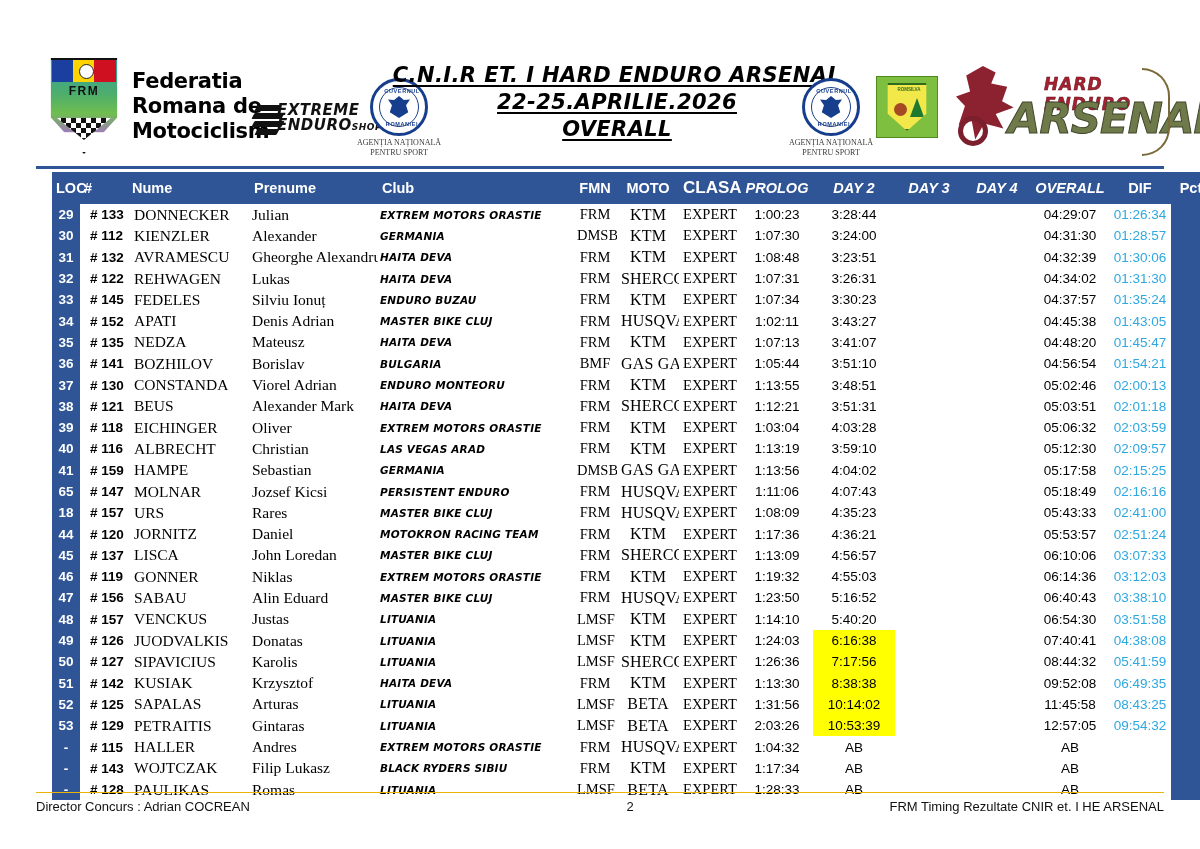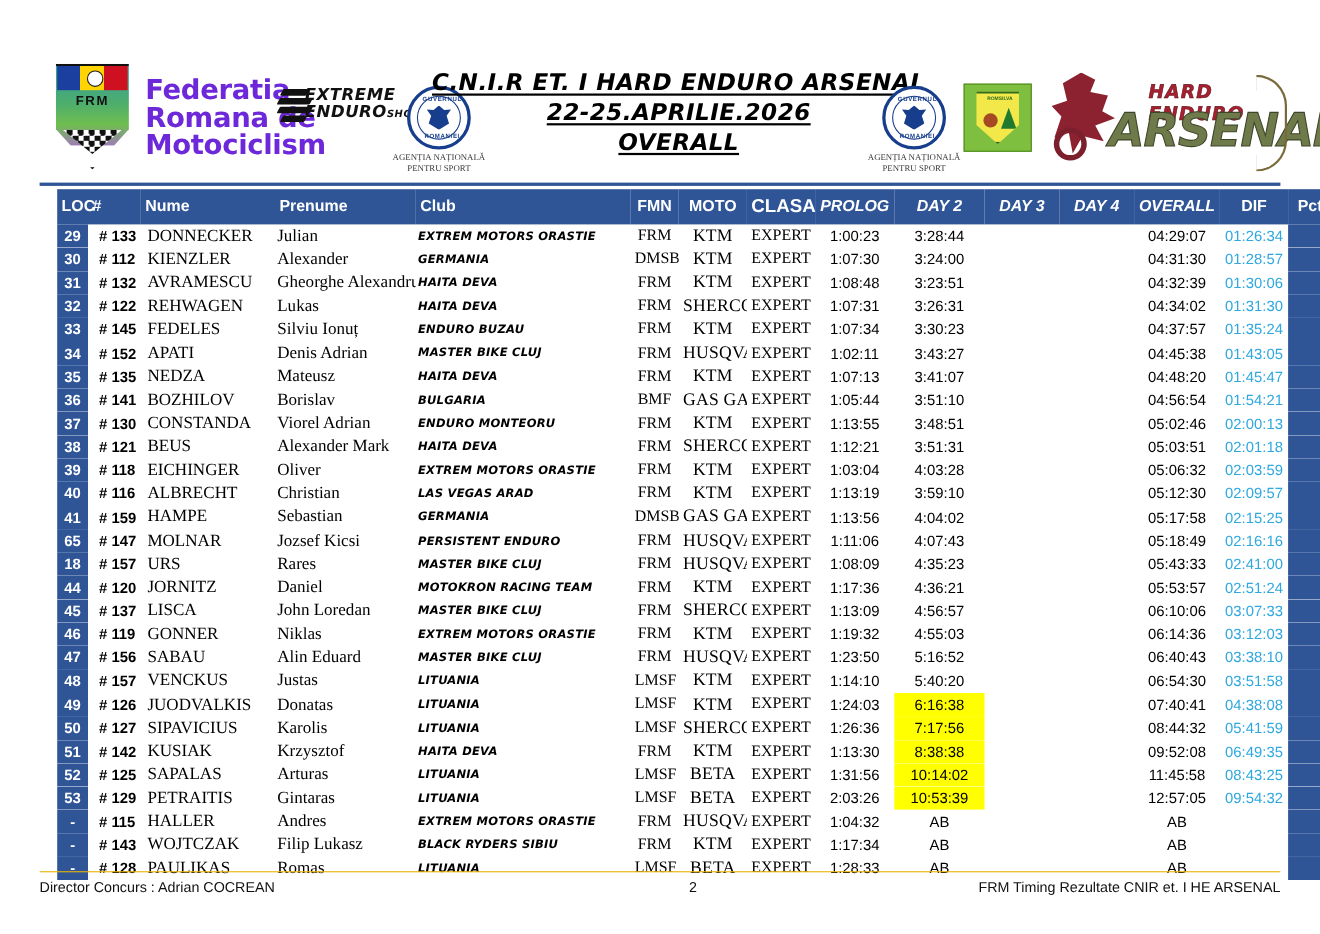--- a/index.html
+++ b/index.html
@@ -70,30 +70,30 @@
     position: absolute; left: 8px; top: 60px;
     width: 56px; height: 22px;
     background:
       repeating-conic-gradient(#111 0% 25%, #fff 0% 50%) 0 0 / 10px 10px;
     clip-path: polygon(2% 0%, 98% 0%, 50% 100%);
   }
   .frm-name {
     margin-left: 12px;
     font-family: "DejaVu Sans", sans-serif;
     font-weight: bold;
-    font-size: 25px;
+    font-size: 21px;
     line-height: 25px;
-    color: #6d28d9;
+    color: #000000;
     letter-spacing: -0.3px;
   }
 
   
   .ees-wrap {
     position: absolute;
-    left: 252px; top: 68px;
+    left: 252px; top: 92px;
     width: 130px; height: 52px;
     display: flex; align-items: center; gap: 4px;
   }
   .ees-mark {
     width: 34px; height: 30px;
     position: relative;
   }
   .ees-mark i {
     position: absolute;
     height: 6px; width: 30px;

